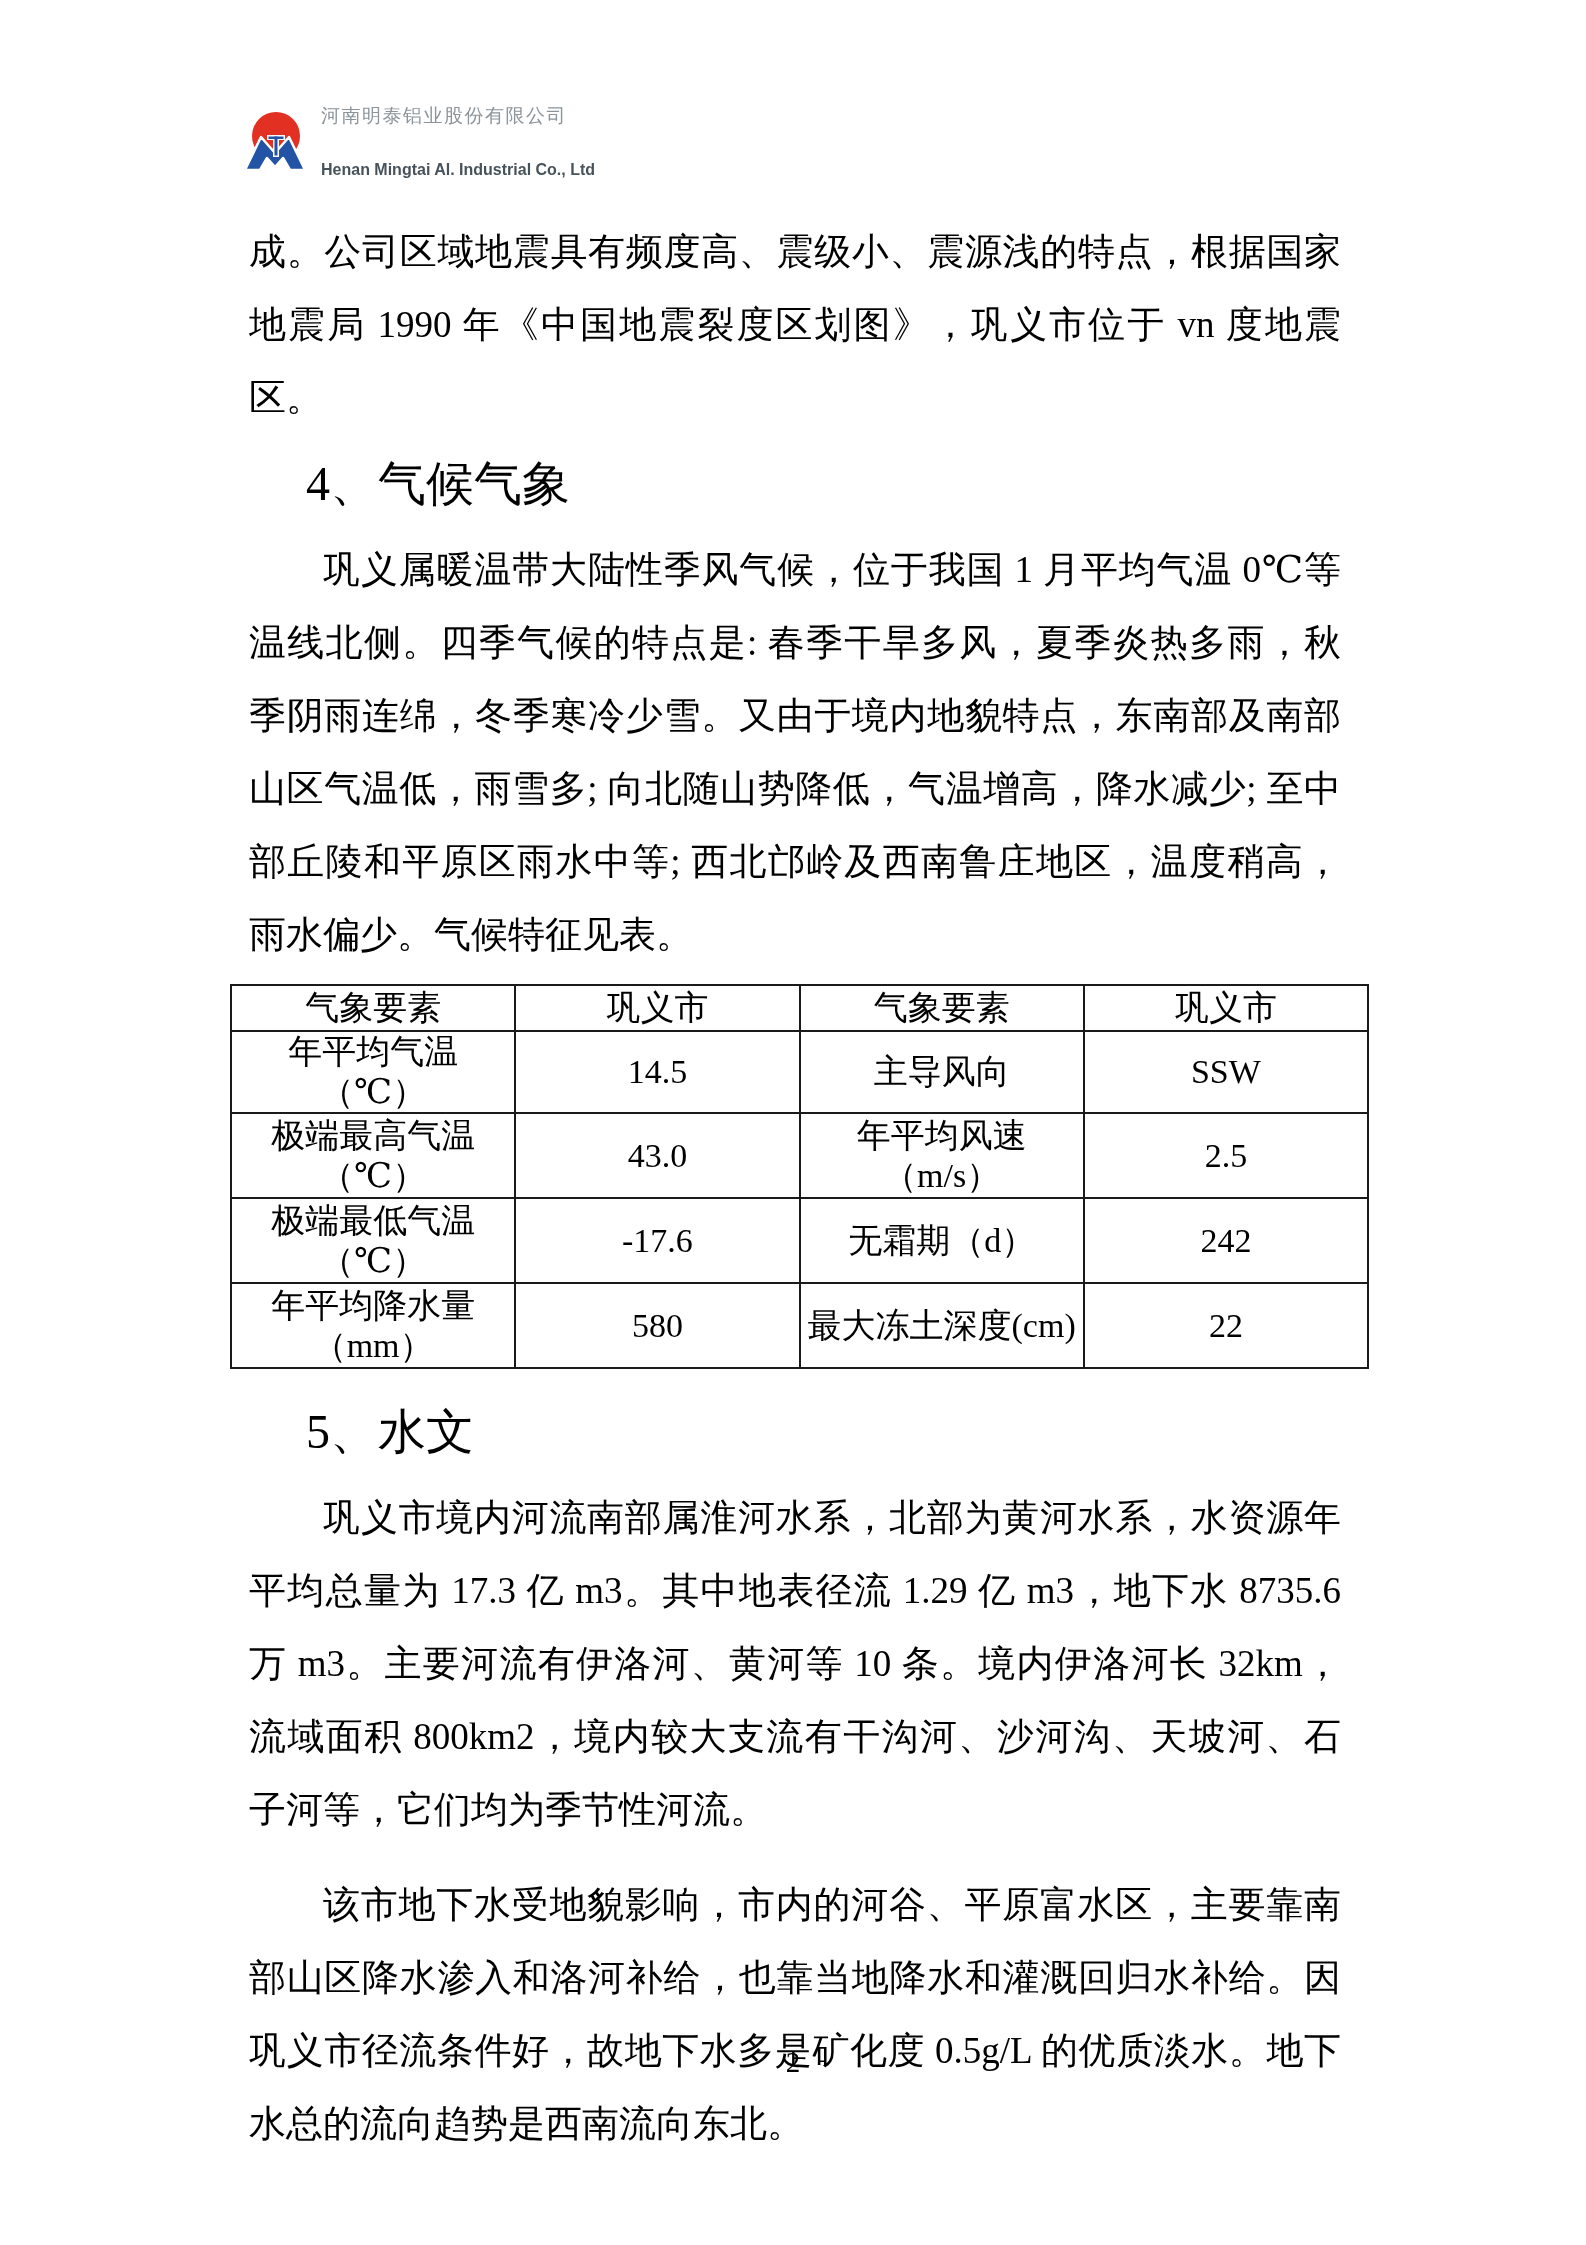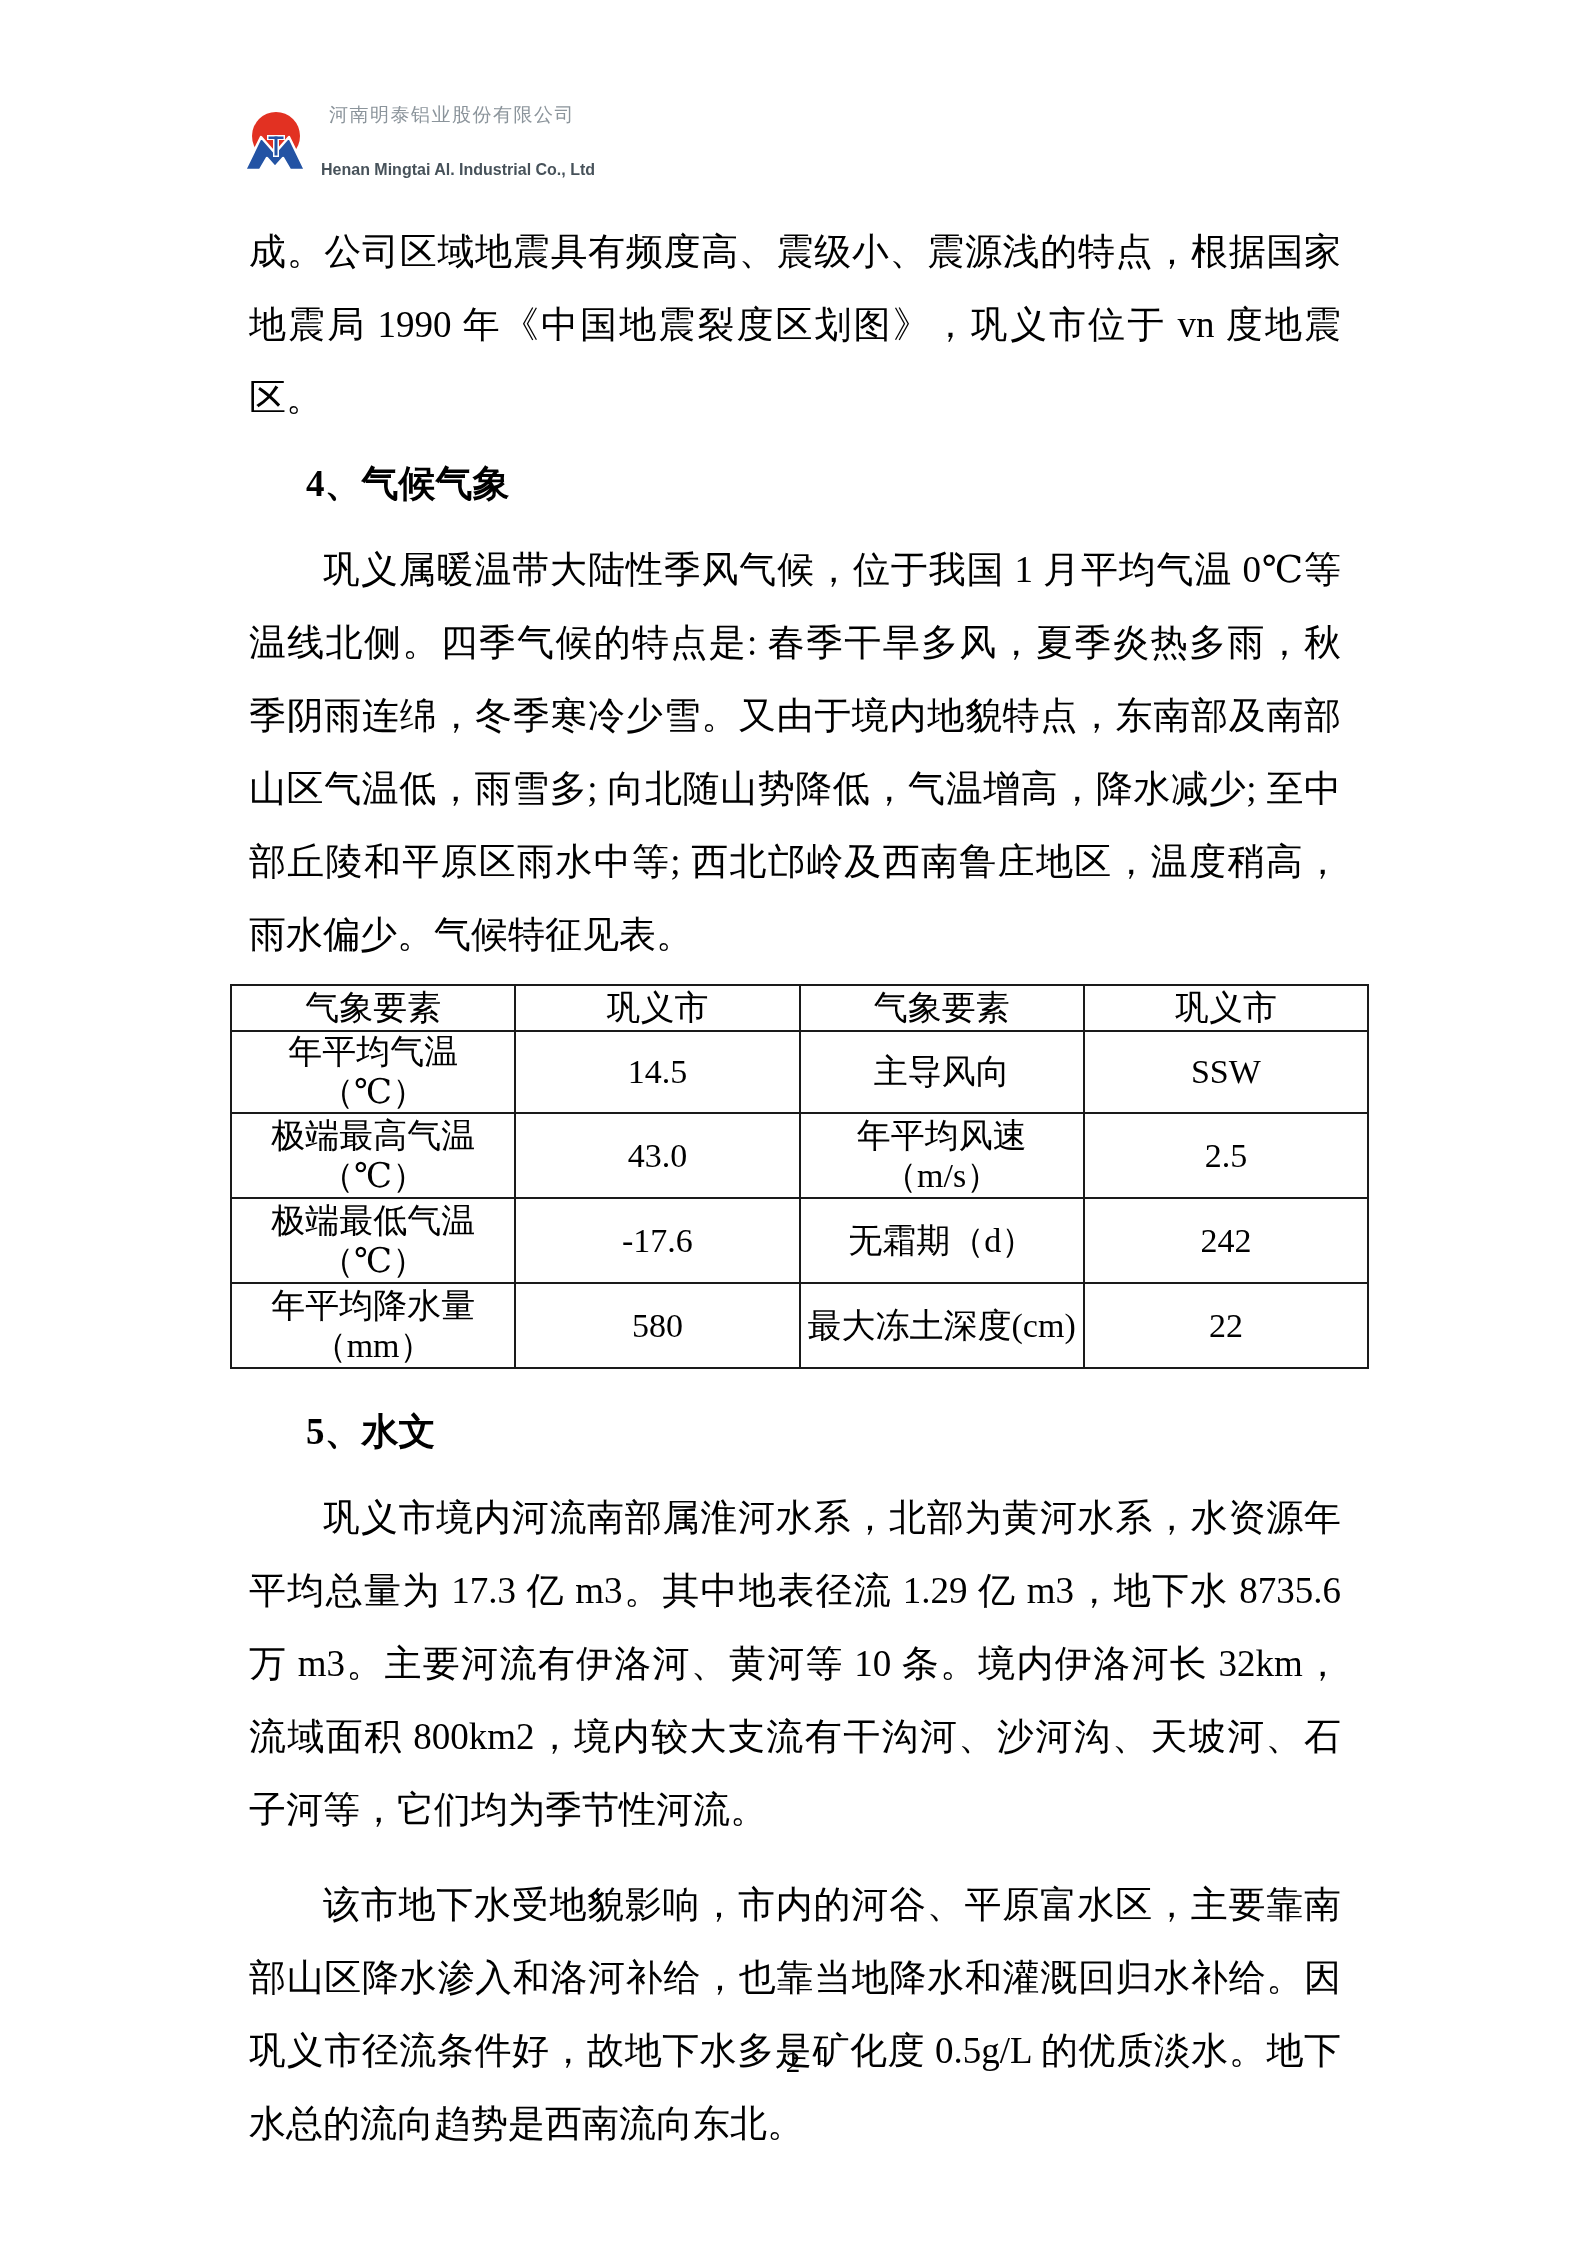--- a/index.html
+++ b/index.html
@@ -18,26 +18,25 @@
     position: absolute;
     left: 243px;
     top: 104px;
     display: flex;
     align-items: center;
     gap: 14px;
   }
   .logo-wrap { width: 64px; height: 64px; flex: 0 0 auto; }
   .company-names { display: flex; flex-direction: column; justify-content: center; }
   .company-cn {
-    font-family: Liberation Mono, monospace;
+    font-family: Liberation Sans, sans-serif;
     font-size: 19px;
     letter-spacing: 1.5px;
     color: #8b949b;
     line-height: 24px;
-    margin-left: 8px;
   }
   .company-en {
     font-family: "Liberation Sans", "DejaVu Sans", sans-serif;
     font-size: 16px;
     font-weight: bold;
     color: #47525a;
     line-height: 21px;
     margin-top: 31px;
   }
 
@@ -47,22 +46,22 @@
     left: 236px;
     top: 202px;
     width: 1118px;
     font-size: 37px;
     line-height: 73px;
     text-align: justify;
   }
   .content p { margin: 13px; }
   .indent { text-indent: 74px; }
   .section-heading {
-    font-weight: bold;
-    font-size: 37px;
+    font-weight: normal;
+    font-size: 48px;
     line-height: 73px;
     padding-left: 70px;
     text-align: left;
   }
   .gap-top { margin-top: 22px !important; }
 
   
   table.climate {
     border-collapse: collapse;
     table-layout: fixed;

